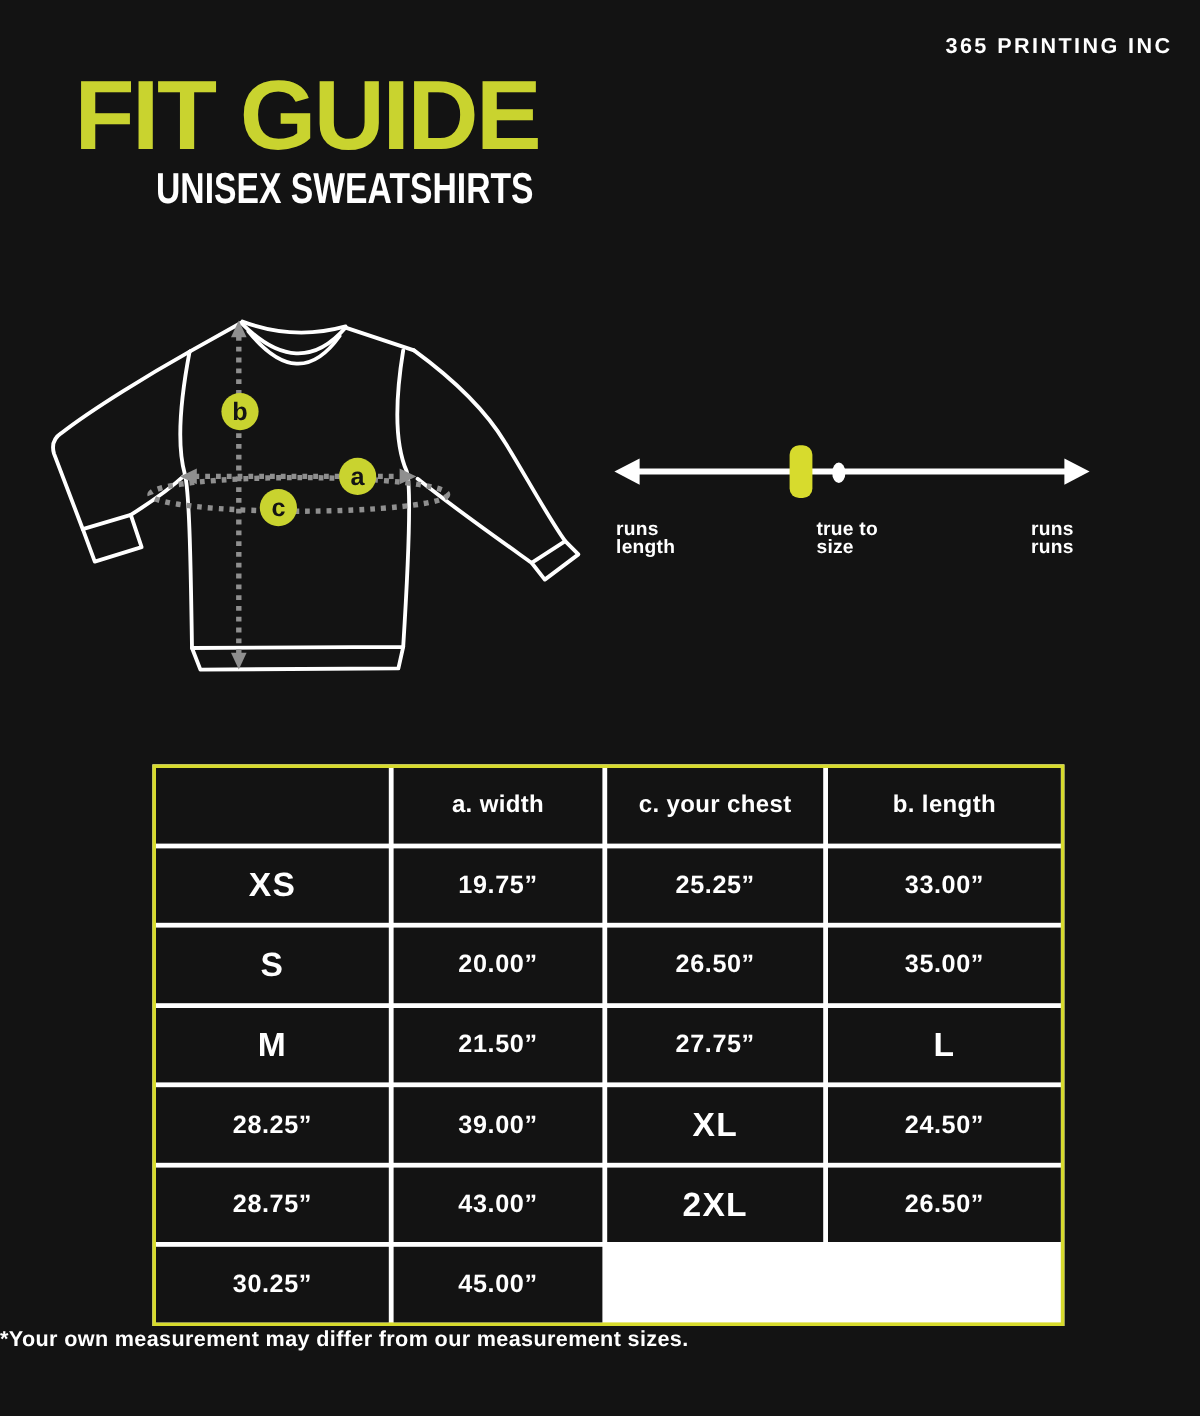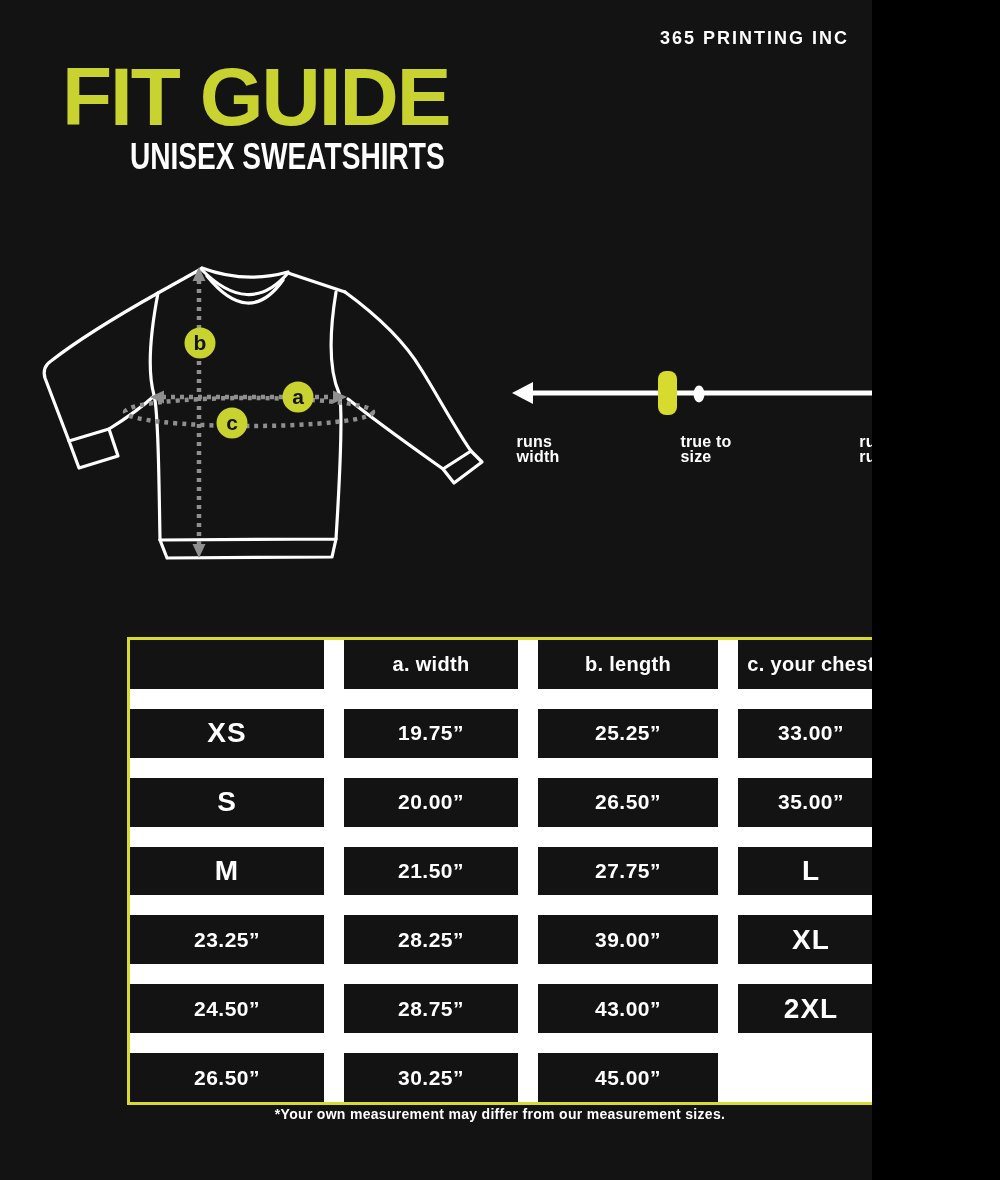--- a/index.html
+++ b/index.html
@@ -1,17 +1,17 @@
 <!DOCTYPE html>
 <html style="--bg: #131313; --lime: #c9d32f; --yellow: #d7db2d; --white: #ffffff; --dots: #8f8f8f;"><head>
 <meta charset="utf-8">
 <style>
   html,body { margin:0; padding:0; background:#000; }
   .canvas {
-    position:relative; width:872px; height:1180px;
+    position:relative; width:1000px; height:1180px;
     background:var(--bg,#131313);
     font-family:"Liberation Sans", sans-serif;
     color:var(--white,#fff); overflow:hidden;
   }
   .brand {
     position:absolute; top:28px; right:23px;
     font-size:18px; font-weight:bold; letter-spacing:2px; white-space:nowrap;
   }
   .title {
     position:absolute; top:56px; left:62px;
@@ -53,31 +53,31 @@
 
   
   .size-table {
     position:absolute; left:127px; top:637px;
     width:754px; height:462px;
     border:3px solid var(--yellow,#d7db2d);
     background:#fff;
     display:grid;
     grid-template-columns:194px 174px 180px 1fr;
     grid-template-rows:repeat(7, 1fr);
-    gap:20px;
+    gap:4px;
   }
   .cell { background:var(--bg,#131313); display:flex;
           align-items:center; justify-content:center; }
   .th   { font-size:20px; font-weight:bold; letter-spacing:0.3px; }
   .size { font-size:28px; font-weight:bold; letter-spacing:1px; }
   .val  { font-size:21px; font-weight:bold; letter-spacing:0.5px;text-align:right; }
 
   .footnote {
     position:absolute; top:1106px; left:0; width:1000px;
-    text-align:center; font-size:14px; font-weight:bold; letter-spacing:0.3px;
+    text-align:left; font-size:18px; font-weight:bold; letter-spacing:0.3px;
   }
 </style>
 </head>
 <body>
 
 <div class="canvas">
 
   <div class="brand">365 PRINTING INC</div>
   <div class="title">FIT GUIDE</div>
   <div class="subtitle">UNISEX SWEATSHIRTS</div>
@@ -123,53 +123,52 @@
   <svg class="scale-svg" width="420" height="66" viewBox="0 0 420 66">
     <line class="scale-line" x1="30" y1="33" x2="390" y2="33"></line>
     <polygon class="scale-head" points="12,33 33,22 33,44"></polygon>
     <polygon class="scale-head" points="408,33 387,22 387,44"></polygon>
     <rect class="scale-pill" x="158" y="11" width="19" height="44" rx="8"></rect>
     <ellipse class="scale-dot" cx="199" cy="34" rx="5.5" ry="8.5"></ellipse>
   </svg>
 
   <div class="scale-label pos-left">
     <span>runs</span>
-    <span>width</span>
+    <span>length</span>
   </div>
   <div class="scale-label pos-center">
     <span>true to</span>
     <span>size</span>
   </div>
   <div class="scale-label pos-right">
     <span>runs</span>
     <span>runs</span>
   </div>
 
   <div class="size-table">
     <div class="cell th"></div>
     <div class="cell th">a. width</div>
+    <div class="cell th">c. your chest</div>
     <div class="cell th">b. length</div>
-    <div class="cell th">c. your chest</div>
 
     <div class="cell size">XS</div>
     <div class="cell val">19.75”</div>
     <div class="cell val">25.25”</div>
     <div class="cell val">33.00”</div>
 
     <div class="cell size">S</div>
     <div class="cell val">20.00”</div>
     <div class="cell val">26.50”</div>
     <div class="cell val">35.00”</div>
 
     <div class="cell size">M</div>
     <div class="cell val">21.50”</div>
     <div class="cell val">27.75”</div>
 
     <div class="cell size">L</div>
-    <div class="cell val">23.25”</div>
     <div class="cell val">28.25”</div>
     <div class="cell val">39.00”</div>
 
     <div class="cell size">XL</div>
     <div class="cell val">24.50”</div>
     <div class="cell val">28.75”</div>
     <div class="cell val">43.00”</div>
 
     <div class="cell size">2XL</div>
     <div class="cell val">26.50”</div>

